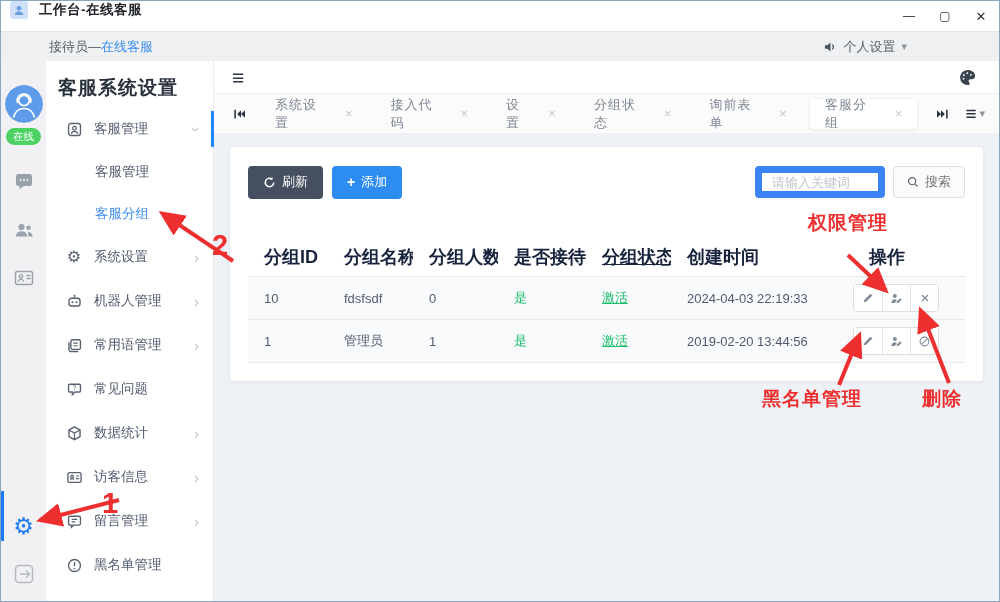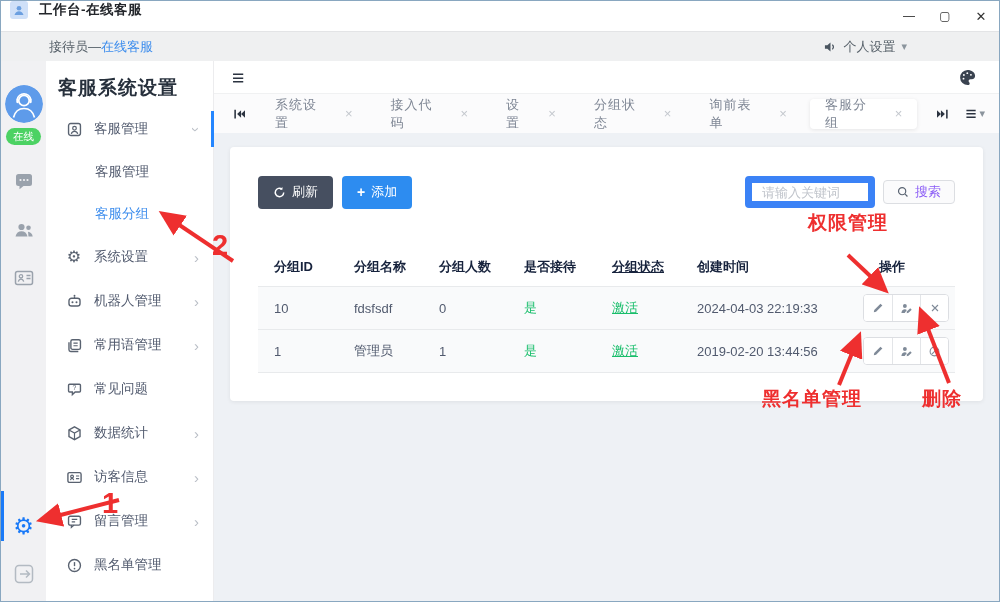--- a/index.html
+++ b/index.html
@@ -61,39 +61,39 @@
   .tab-nav { width:34px; height:28px; display:flex; align-items:center; justify-content:center; color:#2b3340; cursor:pointer; flex-shrink:0; }
   .tabs { flex:1; display:flex; align-items:center; height:100%; overflow:hidden; padding-left:4px; }
   .tab { display:flex; align-items:center; height:30px; padding:0 15px; margin-right:8px; border-radius:4px; cursor:pointer; }
   .tab-label { font-size:13px; color:#7e8694; letter-spacing:1px; }
   .tab-x { margin-left:15px; font-size:13px; color:#c3c7cd; }
   .tab.active { background:#fff; box-shadow:0 1px 4px rgba(0,0,0,.09); }
   .tab-menu { display:flex; align-items:center; gap:3px; padding:0 6px; color:#2b3340; cursor:pointer; }
   .tab-menu .bars { font-size:19px; font-weight:700; line-height:1; }
 
   .content { flex:1; padding:14px 16px; }
-  .card { background:#fff; border-radius:4px; box-shadow:0 1px 4px rgba(0,0,0,.07); padding:28px; }
+  .card { background:#fff; border-radius:4px; box-shadow:0 1px 4px rgba(0,0,0,.07); padding:18px; }
 
   .card-toolbar { display:flex; align-items:center; height:34px; }
   .btn { display:inline-flex; align-items:center; justify-content:center; gap:6px; height:33px; padding:0 15px;
     border:none; border-radius:4px; font-size:13px; cursor:pointer; font-family:inherit; }
   .btn-dark { background:#464f60; color:#fff; }
   .btn-blue { background:#2d8cf0; color:#fff; margin-left:9px; }
   .btn-plus { font-size:14px; font-weight:700; }
   .search-box { margin-left:auto; display:flex; align-items:center; }
   .search-input { width:130px; height:32px; border:7px solid #3b82f6; border-radius:4px; padding:0 10px;
     font-size:13px; color:#515a6e; outline:none; font-family:inherit; }
   .search-input::placeholder { color:#c0c4cb; }
-  .btn-search { margin-left:8px; height:24px; background:#fbfbfc; border:1px solid #dcdee2; color:#8b5cf6; padding:0 13px; }
+  .btn-search { margin-left:8px; height:32px; background:#fbfbfc; border:1px solid #dcdee2; color:#737373; padding:0 13px; }
 
   
   .table { margin-top:38px; }
   .t-row { display:flex; align-items:center; }
   .t-head { height:40px; border-bottom:1px solid #e8eaec; }
-  .t-head .t-cell { font-size:13px; font-weight:700; color:#17233d; }
+  .t-head .t-cell { font-size:18px; font-weight:700; color:#17233d; }
   .t-body-row { height:43px; background:#f9fafb; border-bottom:1px solid #e8eaec; }
   .t-cell { padding-left:16px; font-size:13px; color:#515a6e; overflow:hidden; white-space:nowrap; }
   .c0{width:80px;} .c1{width:85px;} .c2{width:85px;} .c3{width:88px;} .c4{width:85px;text-decoration:underline;} .c5{width:172px;} .c6{flex:1; padding-left:10px;}
   .green { color:#19be6b; }
 
   .action-group { display:inline-flex; border:1px solid #dcdee2; border-radius:4px; background:#fff; overflow:hidden; }
   .action-btn { width:28px; height:26px; display:flex; align-items:center; justify-content:center; color:#7f8a98; cursor:pointer; background:#fff; border:none; }
   .action-btn + .action-btn { border-left:1px solid #e3e5e8; }
 
   

